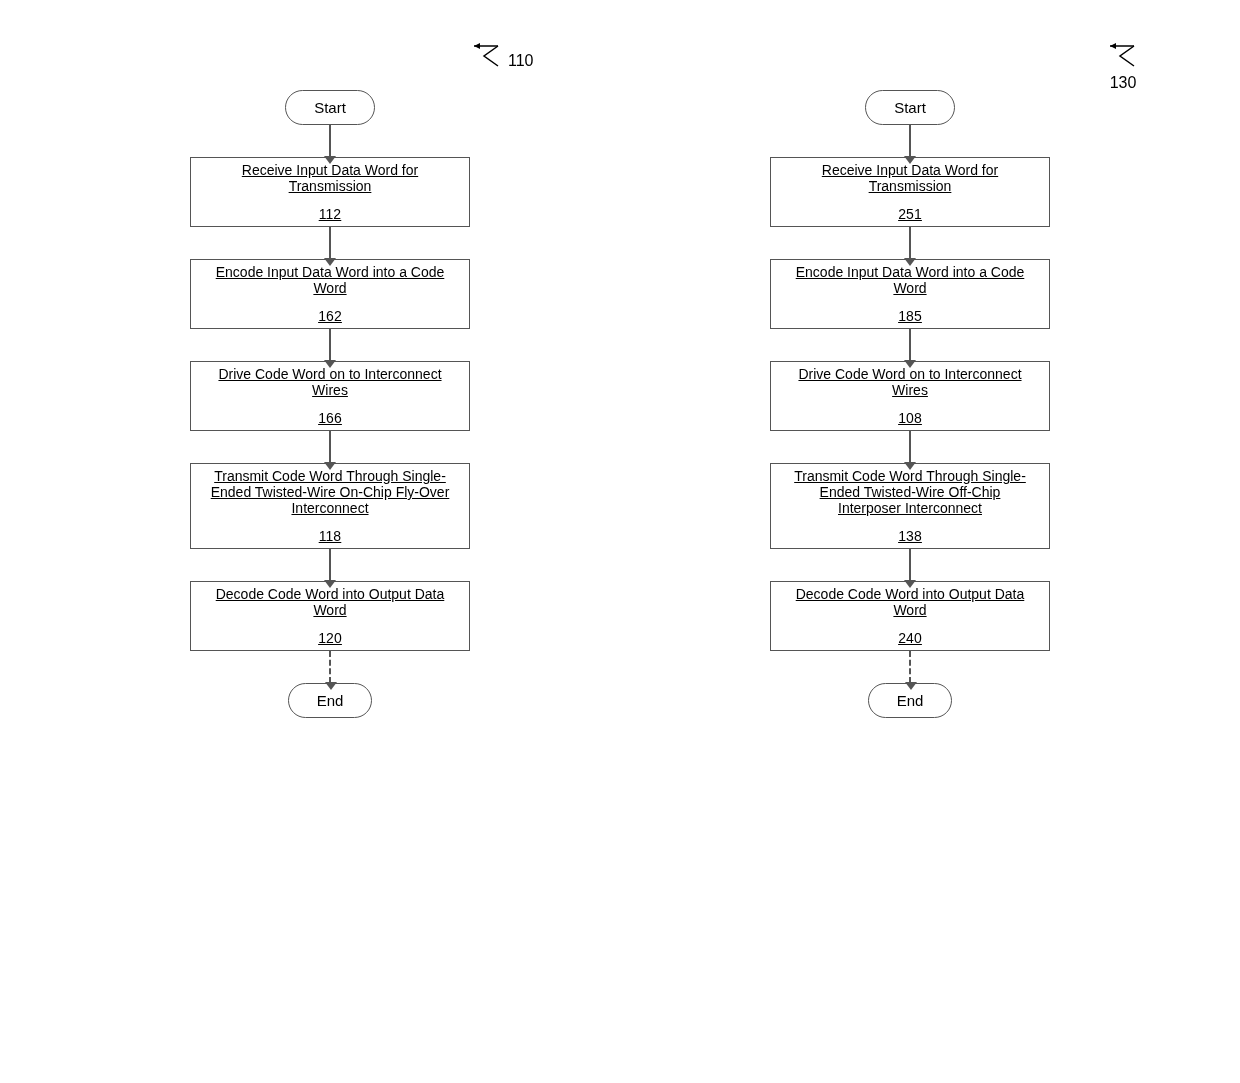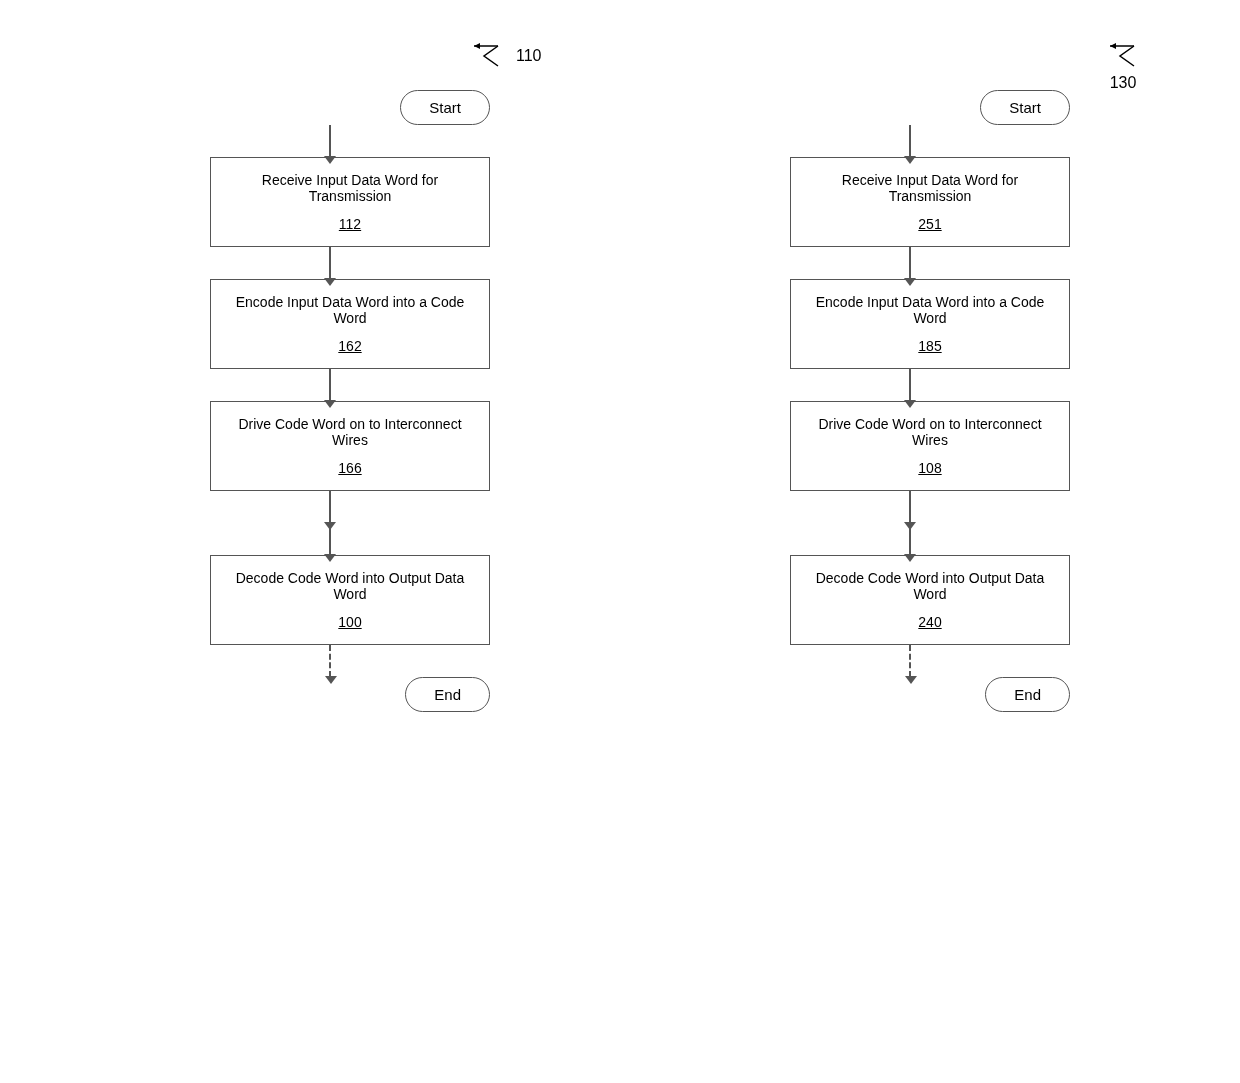--- a/index.html
+++ b/index.html
@@ -15,41 +15,42 @@
     .diagram-container {
       display: flex;
       justify-content: space-around;
       padding: 60px 60px 40px 60px;
       gap: 40px;
     }
 
     .flowchart {
       display: flex;
       flex-direction: column;
-      align-items: flex-end;
+      align-items: center;
       width: 320px;
       position: relative;
     }
 
     .start-end-node {
       border: 1.5px solid #555;
       border-radius: 20px;
       padding: 8px 28px;
       font-size: 15px;
       background: #fff;
       text-align: center;
     }
 
     .process-node {
       border: 1.5px solid #555;
-      padding: 14px 16px;
+      padding: 4px 16px;
       font-size: 14px;
       background: #fff;
       text-align: center;
       width: 280px;
+      text-decoration: underline;
     }
 
     .node-label {
       display: block;
       text-decoration: underline;
       font-size: 14px;
       margin-top: 12px;
     }
 
     .arrow {
@@ -90,21 +91,21 @@
       width: 0;
       height: 0;
       border-left: 6px solid transparent;
       border-right: 6px solid transparent;
       border-top: 8px solid #555;
     }
   </style>
 </head>
 <body>
 
-<div style="position:absolute; top:42px; left:470px; font-size:16px; display:flex; align-items:center; gap:12px;">
+<div style="position:absolute; top:42px; left:470px; font-size:16px; display:flex; align-items:flex-end; gap:4px;">
   <svg width="34" height="28" viewBox="0 0 34 28">
     <polyline points="28,4 14,14 28,24" fill="none" stroke="#000" stroke-width="1.5"></polyline>
     <line x1="28" y1="4" x2="4" y2="4" stroke="#000" stroke-width="1.5"></line>
     <polygon points="4,4 10,1 10,7" fill="#000"></polygon>
   </svg>
   <span style="font-size:16px;">110</span>
 </div>
 
 <div style="position:absolute; top:42px; right:100px; font-size:16px; display:flex; align-items:center; gap:4px;flex-direction:column;">
   <svg width="34" height="28" viewBox="0 0 34 28">
@@ -139,26 +140,30 @@
 
     <div class="arrow"></div>
 
     <div class="process-node">
       <span>Drive Code Word on to Interconnect Wires</span>
       <span class="node-label">166</span>
     </div>
 
     <div class="arrow"></div>
 
+    <div class="process-node">
+      <span>Transmit Code Word Through Single-Ended Twisted-Wire On-Chip Fly-Over Interconnect</span>
+      <span class="node-label">118</span>
+    </div>
 
     <div class="arrow"></div>
 
     <div class="process-node">
       <span>Decode Code Word into Output Data Word</span>
-      <span class="node-label">100</span>
+      <span class="node-label">120</span>
     </div>
 
     <div class="arrow-dashed"></div>
 
     <div class="start-end-node">
       <span>End</span>
     </div>
 
   </div>
 
@@ -184,20 +189,24 @@
 
     <div class="arrow"></div>
 
     <div class="process-node">
       <span>Drive Code Word on to Interconnect Wires</span>
       <span class="node-label">108</span>
     </div>
 
     <div class="arrow"></div>
 
+    <div class="process-node">
+      <span>Transmit Code Word Through Single-Ended Twisted-Wire Off-Chip Interposer Interconnect</span>
+      <span class="node-label">138</span>
+    </div>
 
     <div class="arrow"></div>
 
     <div class="process-node">
       <span>Decode Code Word into Output Data Word</span>
       <span class="node-label">240</span>
     </div>
 
     <div class="arrow-dashed"></div>
 

